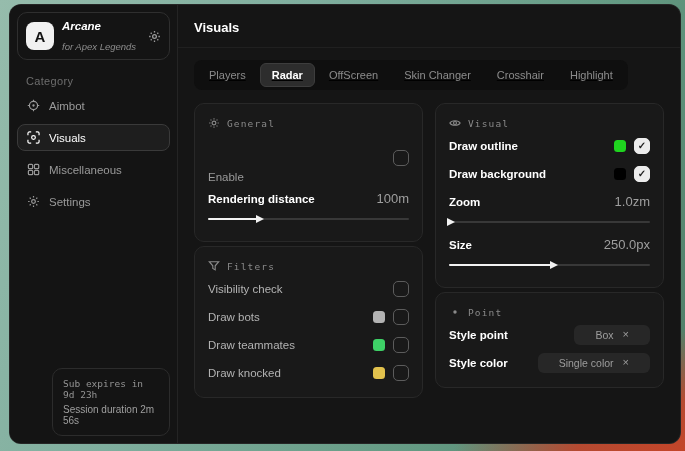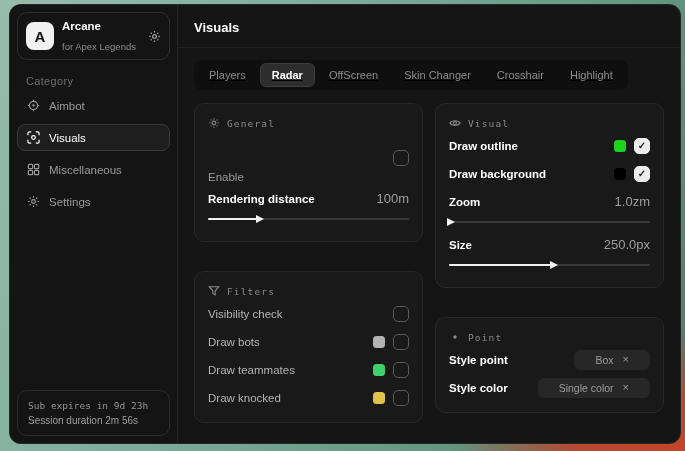--- a/index.html
+++ b/index.html
@@ -23,60 +23,60 @@
   }
   .brand-card {
     border: 1px solid #2f2f2f; border-radius: 10px; padding: 7px 8px;
     display: flex; align-items: center; gap: 8px;
   }
   .logo {
     width: 28px; height: 28px; background: #f1f1f1; border-radius: 8px;
     display: flex; align-items: center; justify-content: center;
     color: #111; font-weight: bold; font-size: 15px;
   }
-  .brand-text { flex: 1; display: flex; flex-direction: column; gap: 9px; }
+  .brand-text { flex: 1; display: flex; flex-direction: column; gap: 9px; font-style: italic; }
   .brand-name { color: #fff; font-size: 11.5px; font-weight: bold; }
   .brand-sub { color: #8d8d8d; font-size: 9.5px; }
   .icon { display: inline-flex; align-items: center; justify-content: center; color: inherit; }
   .brand-gear { color: #9a9a9a; }
   .category {
     margin: 15px 9px 5px; color: #6d6d6d; font-size: 11px; letter-spacing: 0.03em;
   }
   .nav { display: flex; flex-direction: column; gap: 5px; }
   .nav-item {
     display: flex; align-items: center; gap: 9px; padding: 6px 9px;
     border-radius: 8px; border: 1px solid transparent;
     color: #9a9a9a; font-size: 11.5px; cursor: pointer;
   }
   .nav-item.active { background: #1e1e1e; border-color: #3a3a3a; color: #ffffff; }
   .sidebar-spacer { flex: 1; }
   .session-card {
     border: 1px solid #2c2c2c; border-radius: 10px; padding: 9px 10px;
-    display: flex; flex-direction: column; gap: 4px;
+    display: flex; flex-direction: column; gap: 4px; margin-left: 35px;
   }
   .session-line1 { font-family: "DejaVu Sans Mono", monospace; font-size: 9.5px; color: #939393; }
   .session-line2 { font-size: 10px; color: #9f9f9f; }
   
   .main { flex: 1; display: flex; flex-direction: column; min-width: 0; }
   .main-header { padding: 13px 16px 11px; border-bottom: 1px solid #202020; }
   .page-title { color: #fff; font-size: 13px; font-weight: bold; }
   .tabs {
     margin: 12px 16px 0; display: inline-flex; align-self: flex-start;
     background: #0f0f0f; border-radius: 8px; padding: 3px; gap: 2px; text-decoration: underline;
   }
   .tab {
     padding: 5px 11px; border-radius: 6px; border: 1px solid transparent;
     color: #8c8c8c; font-size: 11px; white-space: nowrap; cursor: pointer;
   }
   .tab.active { background: #2d2d2d; border-color: #3d3d3d; color: #fff; font-weight: bold; }
   .content {
     padding: 13px 16px; display: grid; grid-template-columns: 1fr 1fr;
     gap: 12px; align-items: start;
   }
-  .col { display: flex; flex-direction: column; gap: 29px; }
+  .col { display: flex; flex-direction: column; gap: 4px; }
   .card {
     background: #191919; border: 1px solid #282828; border-radius: 10px;
     padding: 6px 13px 12px;
   }
   .card-header {
     display: flex; align-items: center; gap: 7px; margin: 7px 0 4px;
     color: #8a8a8a; font-family: "DejaVu Sans Mono", monospace;
     font-size: 9.5px; letter-spacing: 0.12em;
   }
   .row {

